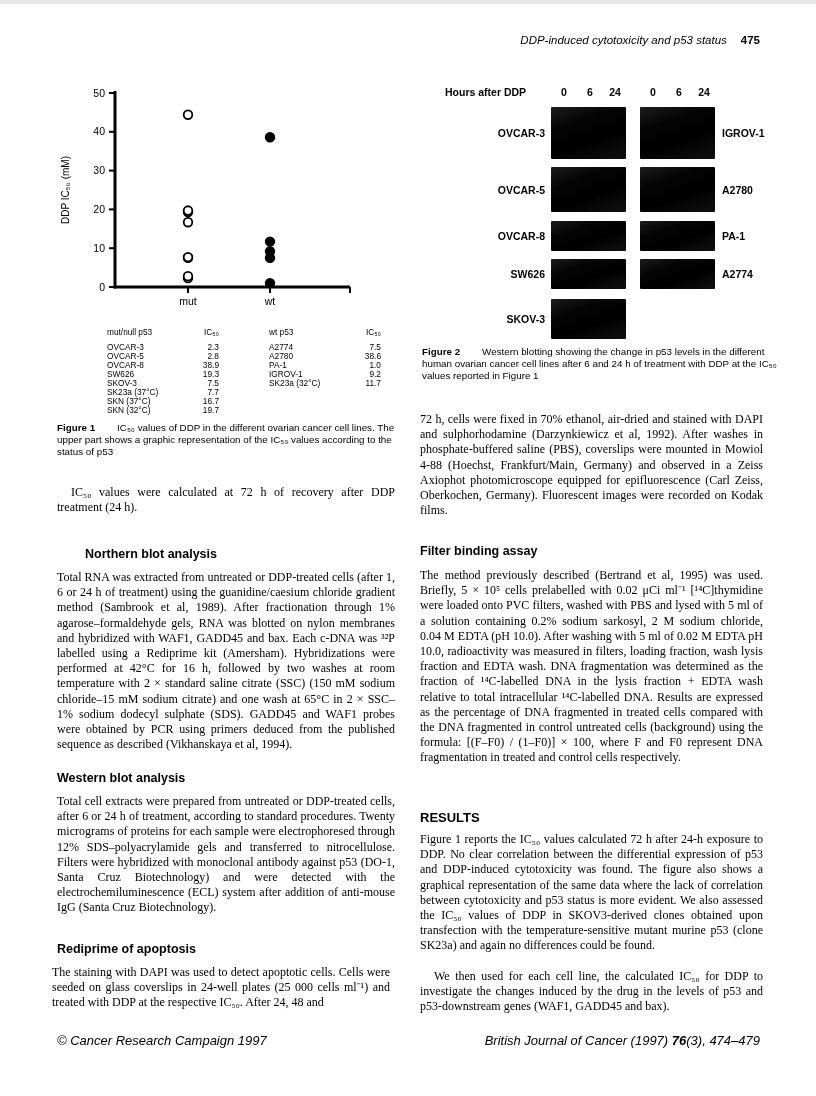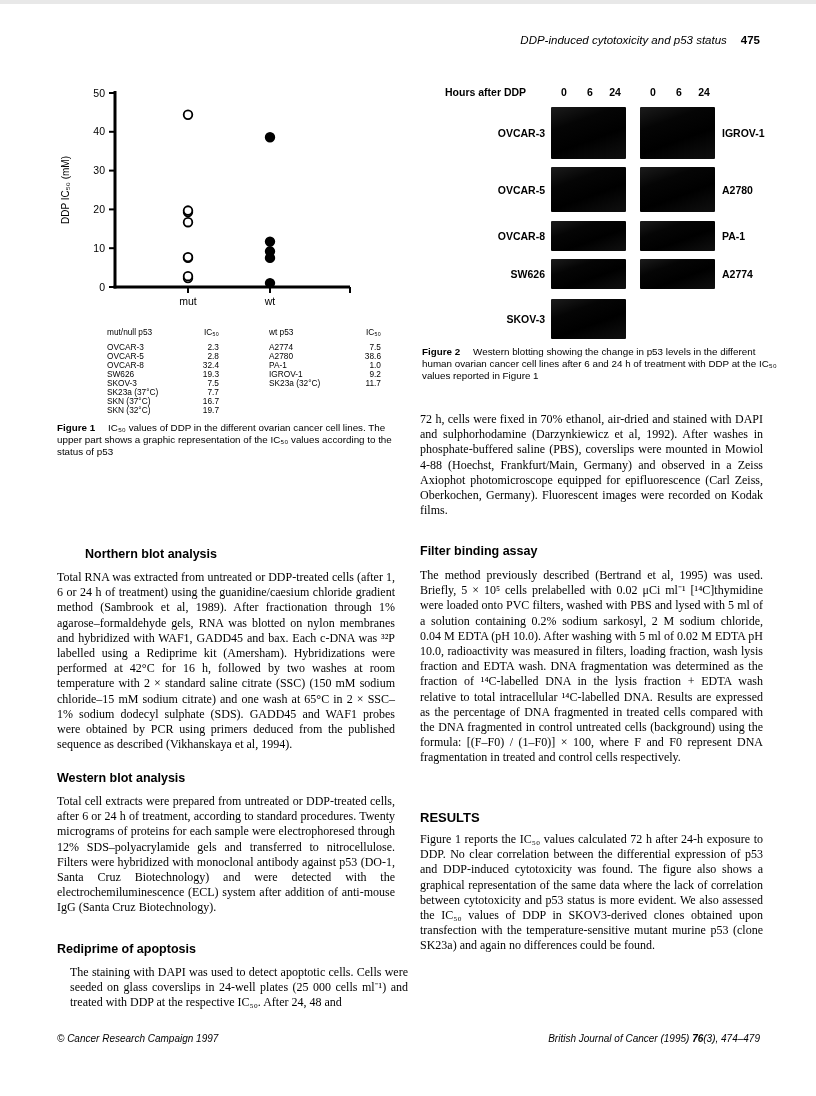--- a/index.html
+++ b/index.html
@@ -7,38 +7,38 @@
   .page {
     position:relative; width:816px; height:1096px; margin:4px auto;
     background:#ffffff; color:#000; overflow:hidden;
   }
   .abs { position:absolute; }
   
   .running-head { top:30px; right:56px; font-family:"Liberation Sans", sans-serif;
     font-size:11.5px; text-align:right; }
   .running-head .rt { font-style:italic; }
   .running-head .pn { font-weight:bold; margin-left:14px; }
-  .footer { top:1029px; font-family:"Liberation Sans", sans-serif; font-size:10px; font-style:italic; }
+  .footer { top:1029px; font-family:"Liberation Sans", sans-serif; font-size:13px; font-style:italic; }
   .footer.left { left:57px; }
   .footer.right { right:56px; text-align:right; }
   .footer .vol { font-weight:bold; }
   
   .bodytext { font-size:12px; line-height:15.2px; text-align:justify; color:#000; }
   .indent { text-indent:14px; }
   .sect-head { font-family:"Liberation Sans", sans-serif; font-weight:bold; font-size:12.5px; }
   
   #fig1-chart svg text { font-family:"Liberation Sans", sans-serif; fill:#000; }
   .fig-table { font-family:"Liberation Sans", sans-serif; font-size:8.3px; line-height:9px; }
   .ftbl { position:absolute; top:0; }
   .ftbl .hdr { display:flex; margin-bottom:6px; }
   .ftbl .row { display:flex; }
   .ftbl .c-name { width:82px; text-align:left; }
   .ftbl .c-val  { width:30px; text-align:right; }
   .caption { font-family:"Liberation Sans", sans-serif; font-size:9.8px; line-height:12.2px; text-align:left; }
-  .caption .cap-label { font-weight:bold; padding-right:13px; }
+  .caption .cap-label { font-weight:bold; padding-right:22px; }
   
   #fig2 { font-family:"Liberation Sans", sans-serif; }
   .lane-hdr, .lane-num, .blot-label { position:absolute; font-weight:bold; font-size:10.5px; white-space:nowrap; }
   .lane-num { transform:translateX(-50%); }
   .blot { position:absolute; background:linear-gradient(160deg,#1c1c1c 0%,#050505 30%,#000 60%,#101010 100%);
     border-radius:1px; }
   .blot-label.lft { text-align:right; }
 </style>
 </head>
 <body>
@@ -96,21 +96,21 @@
         <div class="row">
           <div class="c-name">OVCAR-3</div>
           <div class="c-val">2.3</div>
         </div>
         <div class="row">
           <div class="c-name">OVCAR-5</div>
           <div class="c-val">2.8</div>
         </div>
         <div class="row">
           <div class="c-name">OVCAR-8</div>
-          <div class="c-val">32.4</div>
+          <div class="c-val">38.9</div>
         </div>
         <div class="row">
           <div class="c-name">SW626</div>
           <div class="c-val">19.3</div>
         </div>
         <div class="row">
           <div class="c-name">SKOV-3</div>
           <div class="c-val">7.5</div>
         </div>
         <div class="row">
@@ -183,36 +183,38 @@
       <div class="blot" style="left: 195px; top: 135px; width: 75px; height: 30px;"></div>
       <div class="blot-label" style="left: 277px; top: 144px;">PA-1</div>
       <div class="blot" style="left: 195px; top: 173px; width: 75px; height: 30px;"></div>
       <div class="blot-label" style="left: 277px; top: 182px;">A2774</div>
     </div>
 
   <div class="abs caption" style="left:422px; top:342px; width:364px;">
     <span class="cap-label">Figure 2</span><span>Western blotting showing the change in p53 levels in the different human ovarian cancer cell lines after 6 and 24 h of treatment with DDP at the IC₅₀ values reported in Figure 1</span>
   </div>
 
+  <p class="abs bodytext indent" style="left:57px; top:481px; width:338px;">IC₅₀ values were calculated at 72 h of recovery after DDP treatment (24 h).</p>
 
   <h3 class="abs sect-head" style="left:57px; top:543px;padding-left:28px;">Northern blot analysis</h3>
   <p class="abs bodytext" style="left:57px; top:566px; width:338px;">Total RNA was extracted from untreated or DDP-treated cells (after 1, 6 or 24 h of treatment) using the guanidine/caesium chloride gradient method (Sambrook et al, 1989). After fractionation through 1% agarose–formaldehyde gels, RNA was blotted on nylon membranes and hybridized with WAF1, GADD45 and bax. Each c-DNA was ³²P labelled using a Rediprime kit (Amersham). Hybridizations were performed at 42°C for 16 h, followed by two washes at room temperature with 2 × standard saline citrate (SSC) (150 mM sodium chloride–15 mM sodium citrate) and one wash at 65°C in 2 × SSC–1% sodium dodecyl sulphate (SDS). GADD45 and WAF1 probes were obtained by PCR using primers deduced from the published sequence as described (Vikhanskaya et al, 1994).</p>
 
   <h3 class="abs sect-head" style="left:57px; top:767px;">Western blot analysis</h3>
   <p class="abs bodytext" style="left:57px; top:790px; width:338px;">Total cell extracts were prepared from untreated or DDP-treated cells, after 6 or 24 h of treatment, according to standard procedures. Twenty micrograms of proteins for each sample were electrophoresed through 12% SDS–polyacrylamide gels and transferred to nitrocellulose. Filters were hybridized with monoclonal antibody against p53 (DO-1, Santa Cruz Biotechnology) and were detected with the electrochemiluminescence (ECL) system after addition of anti-mouse IgG (Santa Cruz Biotechnology).</p>
 
   <h3 class="abs sect-head" style="left:57px; top:938px;">Rediprime of apoptosis</h3>
-  <p class="abs bodytext" style="left:70px; top:961px; width:338px;">The staining with DAPI was used to detect apoptotic cells. Cells were seeded on glass coverslips in 24-well plates (25 000 cells ml⁻¹) and treated with DDP at the respective IC₅₀. After 24, 48 and</p>
+  <p class="abs bodytext" style="left:52px; top:961px; width:338px;">The staining with DAPI was used to detect apoptotic cells. Cells were seeded on glass coverslips in 24-well plates (25 000 cells ml⁻¹) and treated with DDP at the respective IC₅₀. After 24, 48 and</p>
 
   <p class="abs bodytext" style="left:420px; top:408px; width:343px;">72 h, cells were fixed in 70% ethanol, air-dried and stained with DAPI and sulphorhodamine (Darzynkiewicz et al, 1992). After washes in phosphate-buffered saline (PBS), coverslips were mounted in Mowiol 4-88 (Hoechst, Frankfurt/Main, Germany) and observed in a Zeiss Axiophot photomicroscope equipped for epifluorescence (Carl Zeiss, Oberkochen, Germany). Fluorescent images were recorded on Kodak films.</p>
 
   <h3 class="abs sect-head" style="left:420px; top:540px;">Filter binding assay</h3>
   <p class="abs bodytext" style="left:420px; top:564px; width:343px;">The method previously described (Bertrand et al, 1995) was used. Briefly, 5 × 10⁵ cells prelabelled with 0.02 μCi ml⁻¹ [¹⁴C]thymidine were loaded onto PVC filters, washed with PBS and lysed with 5 ml of a solution containing 0.2% sodium sarkosyl, 2 M sodium chloride, 0.04 M EDTA (pH 10.0). After washing with 5 ml of 0.02 M EDTA pH 10.0, radioactivity was measured in filters, loading fraction, wash lysis fraction and EDTA wash. DNA fragmentation was determined as the fraction of ¹⁴C-labelled DNA in the lysis fraction + EDTA wash relative to total intracellular ¹⁴C-labelled DNA. Results are expressed as the percentage of DNA fragmented in treated cells compared with the DNA fragmented in control untreated cells (background) using the formula: [(F–F0) / (1–F0)] × 100, where F and F0 represent DNA fragmentation in treated and control cells respectively.</p>
 
   <h3 class="abs sect-head" style="left:420px; top:806px; font-size:13px;">RESULTS</h3>
   <p class="abs bodytext" style="left:420px; top:828px; width:343px;">Figure 1 reports the IC₅₀ values calculated 72 h after 24-h exposure to DDP. No clear correlation between the differential expression of p53 and DDP-induced cytotoxicity was found. The figure also shows a graphical representation of the same data where the lack of correlation between cytotoxicity and p53 status is more evident. We also assessed the IC₅₀ values of DDP in SKOV3-derived clones obtained upon transfection with the temperature-sensitive mutant murine p53 (clone SK23a) and again no differences could be found.</p>
+  <p class="abs bodytext indent" style="left:420px; top:965px; width:343px;">We then used for each cell line, the calculated IC₅₀ for DDP to investigate the changes induced by the drug in the levels of p53 and p53-downstream genes (WAF1, GADD45 and bax).</p>
 
   <div class="abs footer left">© Cancer Research Campaign 1997</div>
   <div class="abs footer right">
-    <span>British Journal of Cancer (1995) </span><span class="vol">76</span><span>(3), 474–479</span>
+    <span>British Journal of Cancer (1997) </span><span class="vol">76</span><span>(3), 474–479</span>
   </div>
 
 </div>
 
 </body></html>

